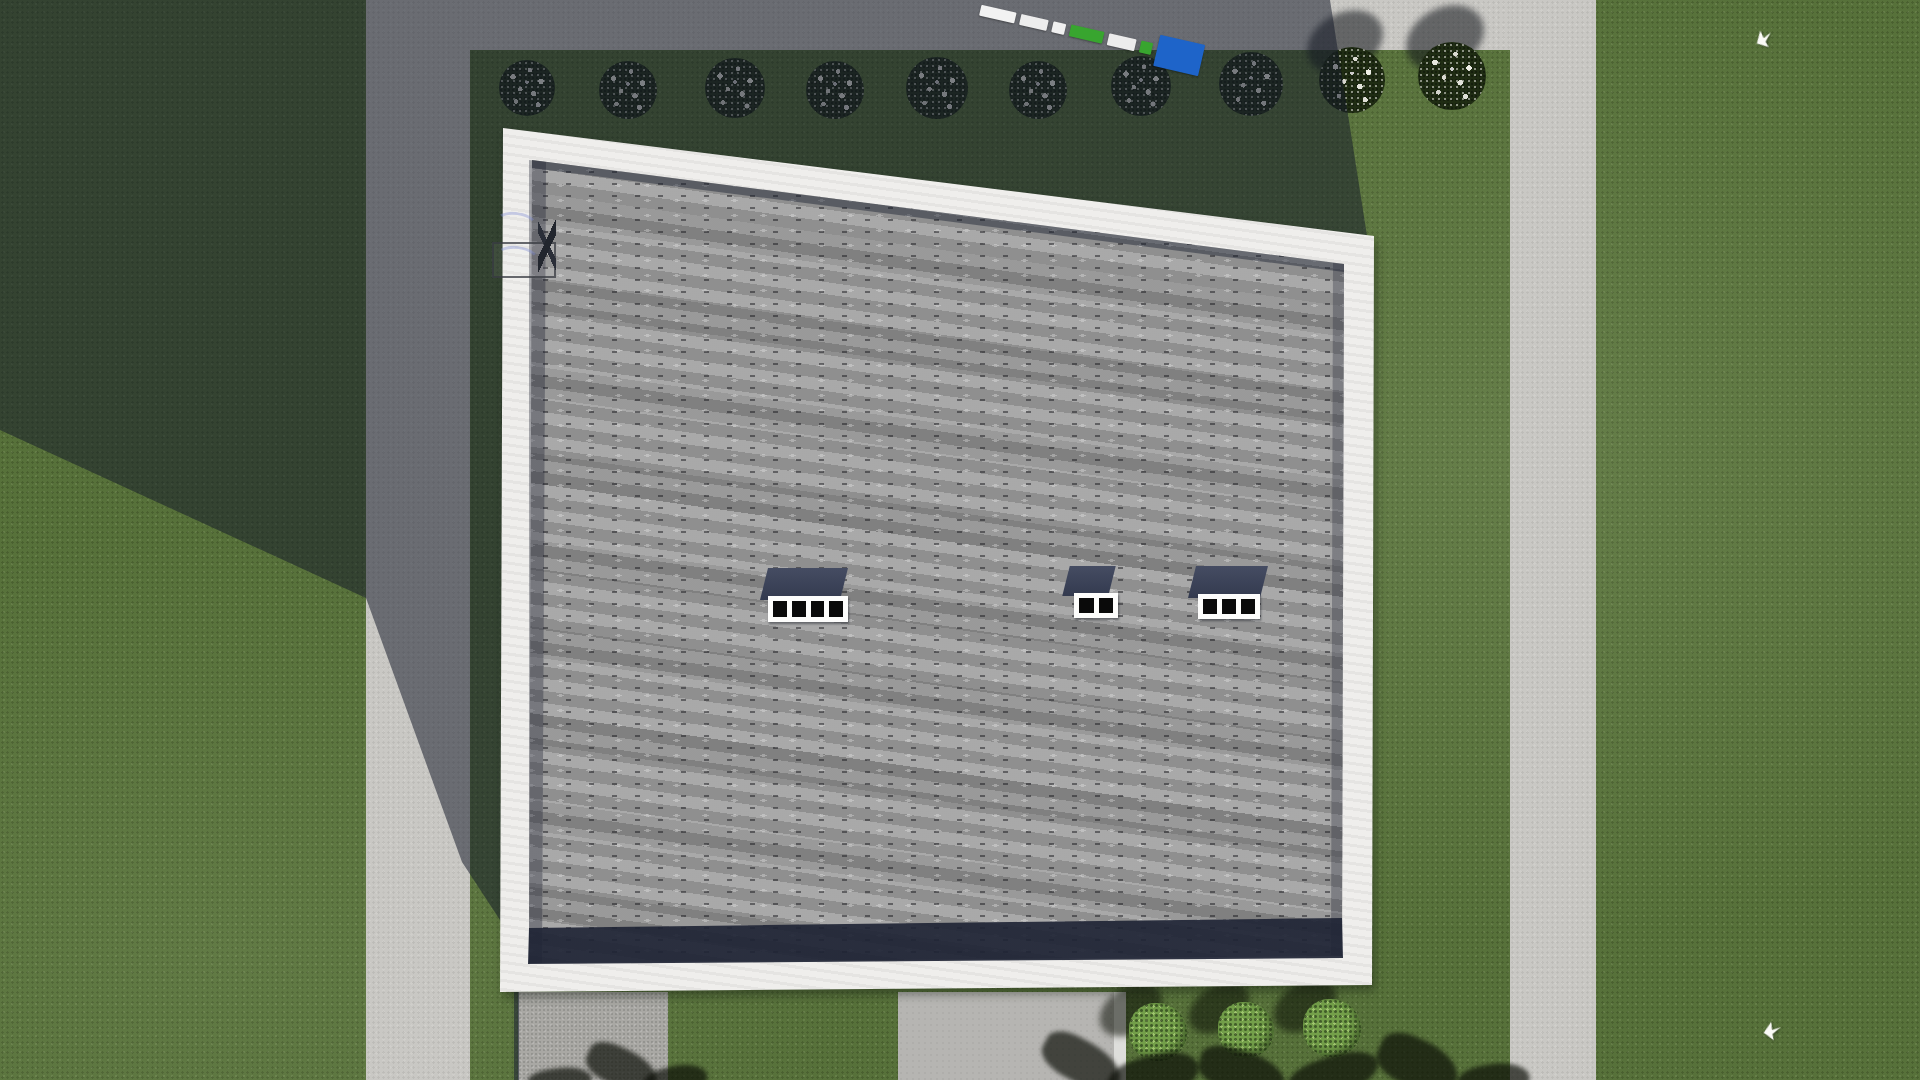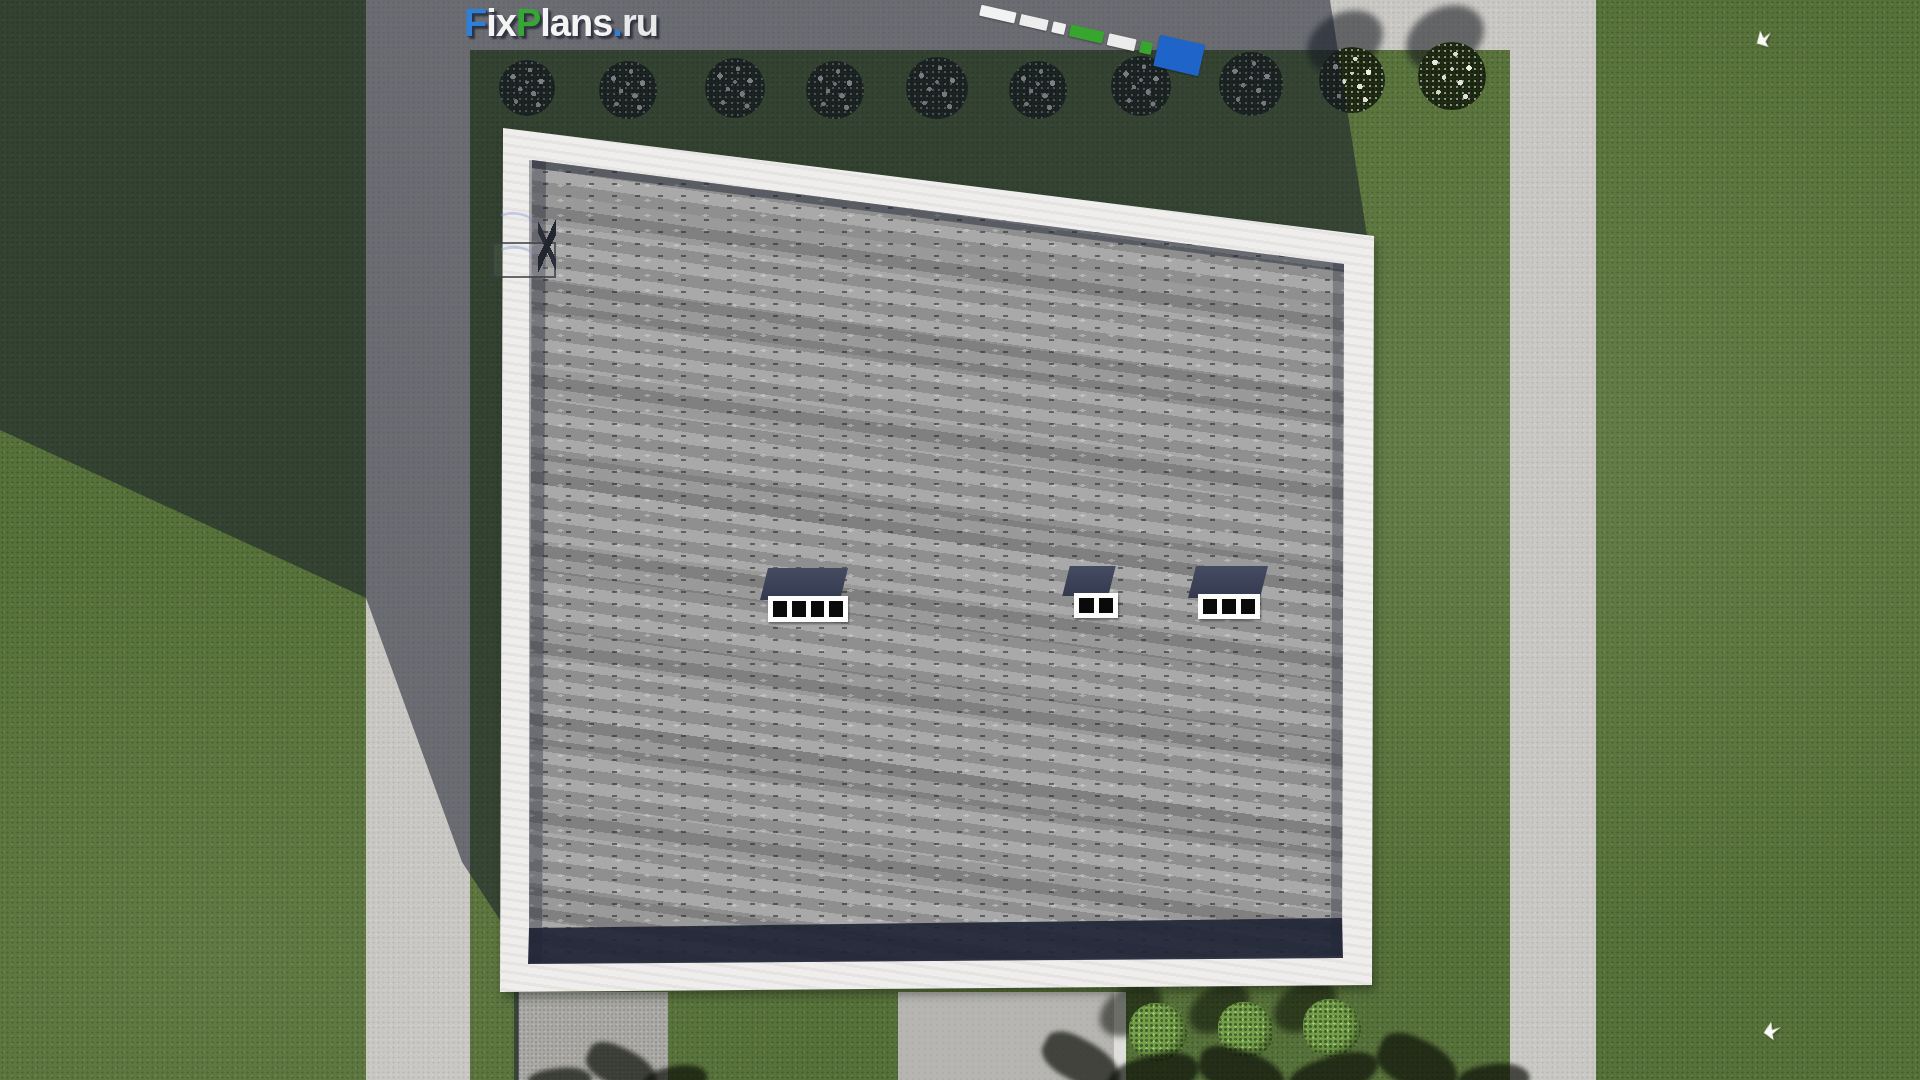--- a/index.html
+++ b/index.html
@@ -195,23 +195,20 @@
   <div class="abs" id="marker">
     <div style="width:36px;height:11px;background:#f2f2f2"></div>
     <div style="width:28px;height:11px;background:#ededed"></div>
     <div style="width:13px;height:11px;background:#f0f0f0"></div>
     <div style="width:34px;height:12px;background:#38a52f"></div>
     <div style="width:28px;height:12px;background:#ececec"></div>
     <div style="width:12px;height:12px;background:#38a52f"></div>
     <div style="width:46px;height:32px;background:#1e64c9"></div>
   </div>
 
-  <div class="abs" id="logo">
-    <span style="color:#2e7fd8">F</span><span style="color:#f4f4f4">ix</span><span style="color:#35a834">P</span><span style="color:#f4f4f4">lans</span><span style="color:#2e7fd8">.</span><span style="color:#e9e9e9">ru</span>
-  </div>
 
   <div class="abs layer" id="bird-layer">
       <div class="bird" style="position: absolute; left: 1752px; top: 28px; width: 24px; height: 22px; transform: rotate(-12deg);"><svg width="24" height="22" viewBox="0 0 24 22">
           <path d="M4 14 L10 2 L12 10 L20 6 L13 14 L15 20 L8 16 Z" fill="#fafaf6"></path>
         </svg></div>
       <div class="bird" style="position: absolute; left: 1760px; top: 1020px; width: 24px; height: 22px; transform: rotate(8deg);"><svg width="24" height="22" viewBox="0 0 24 22">
           <path d="M4 14 L10 2 L12 10 L20 6 L13 14 L15 20 L8 16 Z" fill="#fafaf6"></path>
         </svg></div>
     </div>
 </div>

